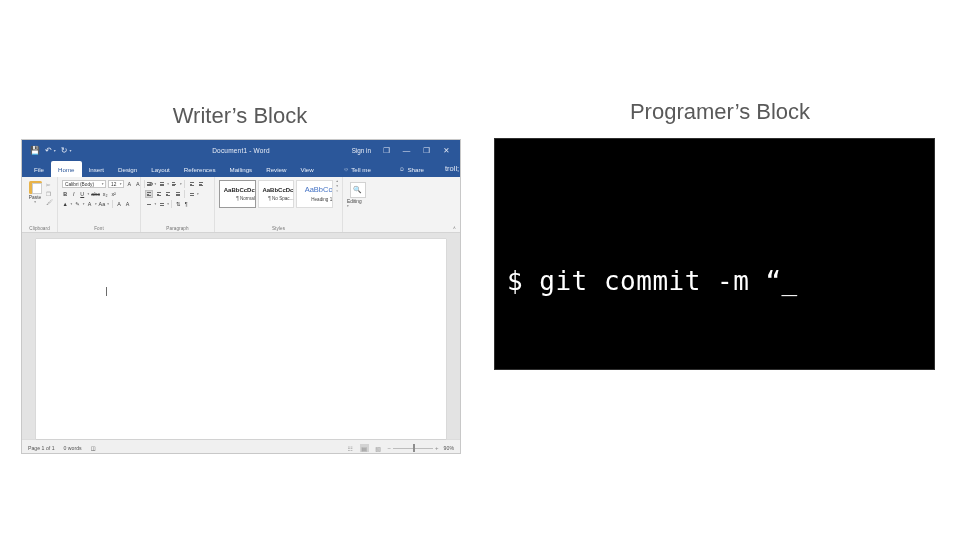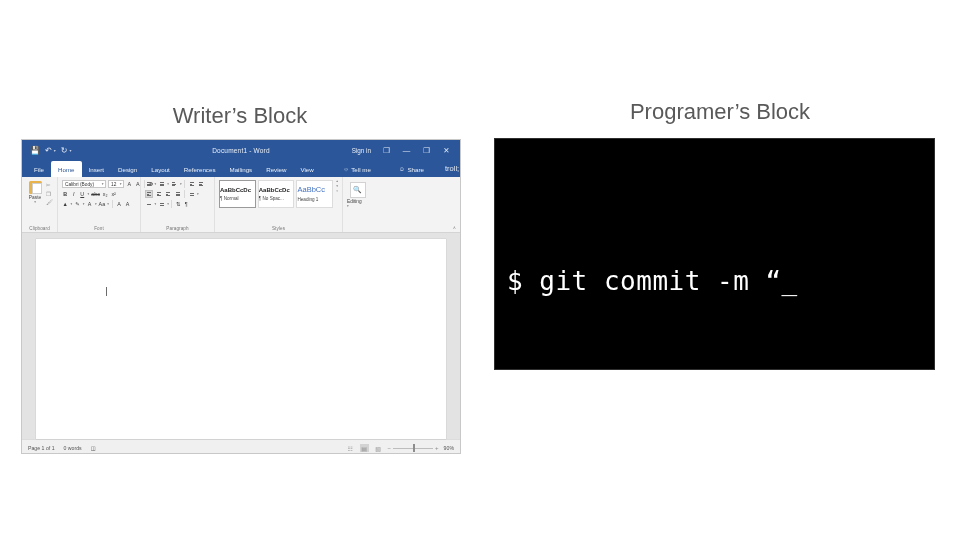--- a/index.html
+++ b/index.html
@@ -222,21 +222,21 @@
   
   .g-styles { width: 128px; }
   .style-card {
     width: 37px;
     height: 28px;
     border: 1px solid #dcdcdc;
     background: #fff;
     margin-right: 2px;
     display: flex;
     flex-direction: column;
-    align-items: flex-start;
+    align-items: flex-end;
     justify-content: center;
     box-sizing: border-box;
   }
   .style-card.sel { border: 1px solid #9a9a9a; }
   .style-sample { font-size: 6px; color: #1f1f1f; font-weight: bold; line-height: 1; }
   .style-sample.h1 { color: #4472c4; font-weight: normal; font-size: 7.5px; }
   .style-name { font-size: 4.6px; color: #444; margin-top: 3px; }
   .styles-scroll { display: flex; flex-direction: column; justify-content: center; gap: 1px; margin-left: 1px; }
   .styles-scroll span { font-size: 3.6px; color: #888; line-height: 1.1; }
 

